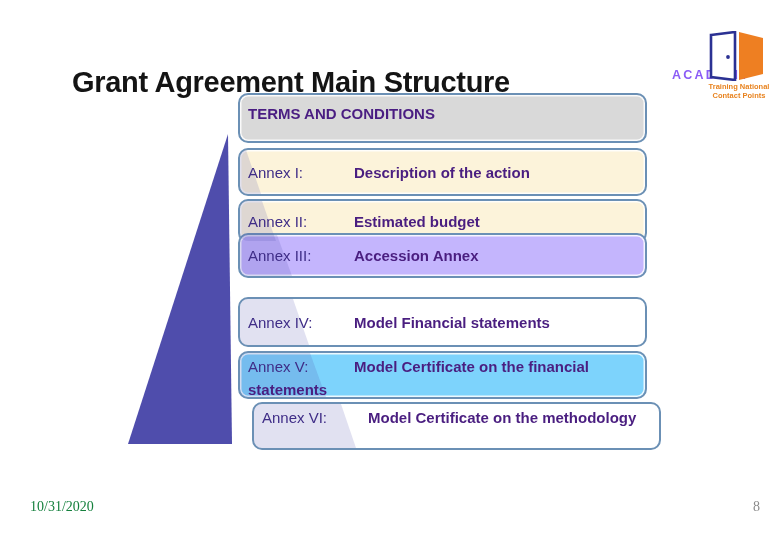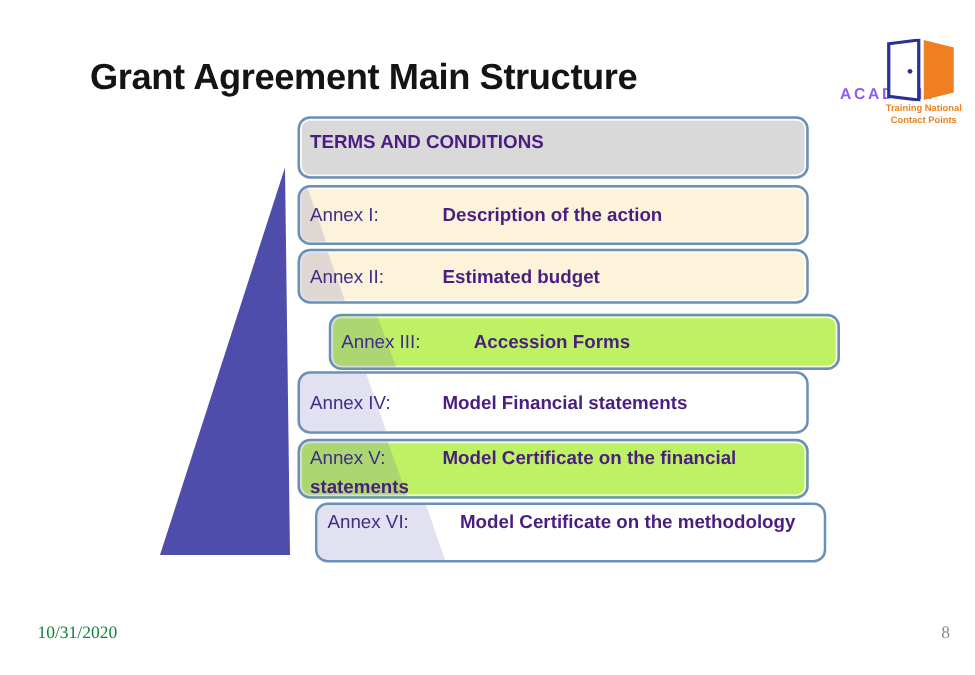--- a/index.html
+++ b/index.html
@@ -1,21 +1,21 @@
 <!DOCTYPE html>
 <html><head>
 <meta charset="utf-8">
 <style>
   html,body{margin:0;padding:0;}
   body{width:780px;height:540px;background:#ffffff;position:relative;overflow:hidden;
        font-family:"Liberation Sans",sans-serif;}
   .slide{position:absolute;inset:0;background:#ffffff;}
 
   
-  .title{position:absolute;left:72px;top:46px;font-size:29px;font-weight:bold;color:#141414;
+  .title{position:absolute;left:72px;top:66px;font-size:29px;font-weight:bold;color:#141414;
          letter-spacing:-0.3px;white-space:nowrap;}
 
   
   .logo{position:absolute;left:622px;top:28px;width:150px;height:70px;}
   .logo .ncp{position:absolute;left:2px;top:-4px;font-size:39px;font-weight:bold;color:#2b3193;
              letter-spacing:-1px;}
   .logo .academy{position:absolute;left:10px;top:40px;font-size:12.5px;font-weight:bold;color:#8b5cf6;
              letter-spacing:2.2px;margin-left:40px;}
   .logo .door{position:absolute;left:84px;top:3px;width:58px;height:50px;}
   .logo .tagline{position:absolute;left:86px;top:54px;width:62px;font-size:7.5px;font-weight:bold;
@@ -31,23 +31,23 @@
        box-shadow:inset 0 0 0 1.5px rgba(255,255,255,0.85);
        font-size:15px;color:#3f2d87;}
   .box .txt{position:relative;z-index:2;}
   .wedge{position:absolute;left:0;top:0;bottom:0;width:120px;z-index:1;
          background:rgba(79,77,172,0.17);}
   .terms{top:0;height:50px;background:#d9d9d9;padding:10px 6px 0 8px;
          font-weight:bold;color:#4a1d82;}
   .row{display:flex;align-items:center;padding:0 6px 0 8px;}
   .r1{top:55px;height:48px;background:#fcf3da;}
   .r2{top:106px;height:44px;background:#fcf3da;}
-  .r3{top:158px;height:45px;background:#bef264;margin-left:25px;}
+  .r3{top:140px;height:45px;background:#c4b5fd;}
   .r4{top:204px;height:50px;background:#ffffff;}
-  .r5{top:258px;height:48px;background:#bef264;display:block;padding:3px 6px 0 8px;line-height:22.5px;}
+  .r5{top:258px;height:48px;background:#7dd3fc;display:block;padding:3px 6px 0 8px;line-height:22.5px;}
   .r6{top:309px;height:48px;background:#ffffff;display:block;padding:3px 6px 0 8px;line-height:22.5px;margin-left:14px;}
   .lbl{display:inline-block;width:106px;vertical-align:top;}
   .desc{font-weight:bold;color:#4a1e80;}
   .w1{clip-path:polygon(0 0,6px 0,21px 100%,0 100%);}
   .w2{clip-path:polygon(0 0,22px 0,36px 100%,0 100%);}
   .w3{clip-path:polygon(0 0,37px 0,52px 100%,0 100%);}
   .w4{clip-path:polygon(0 0,53px 0,69px 100%,0 100%);}
   .w5{clip-path:polygon(0 0,70px 0,86px 100%,0 100%);}
   .w6{clip-path:polygon(0 0,87px 0,102px 100%,0 100%);}
 
@@ -95,21 +95,21 @@
 
     <div class="box row r2">
       <span class="wedge w2"></span>
       <span class="txt lbl">Annex II:</span>
       <span class="txt desc">Estimated budget</span>
     </div>
 
     <div class="box row r3">
       <span class="wedge w3"></span>
       <span class="txt lbl">Annex III:</span>
-      <span class="txt desc">Accession Forms</span>
+      <span class="txt desc">Accession Annex</span>
     </div>
 
     <div class="box row r4">
       <span class="wedge w4"></span>
       <span class="txt lbl">Annex IV:</span>
       <span class="txt desc">Model Financial statements</span>
     </div>
 
     <div class="box r5">
       <span class="wedge w5"></span>

